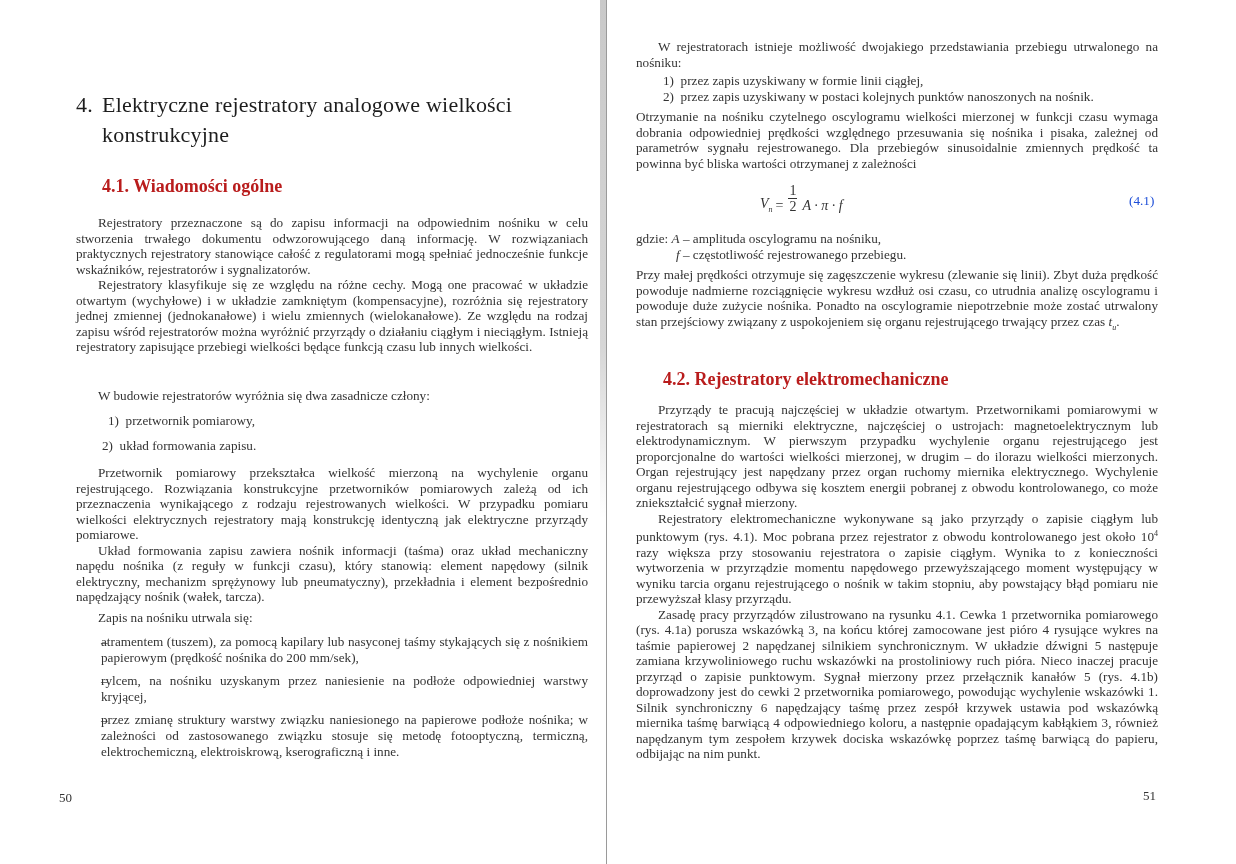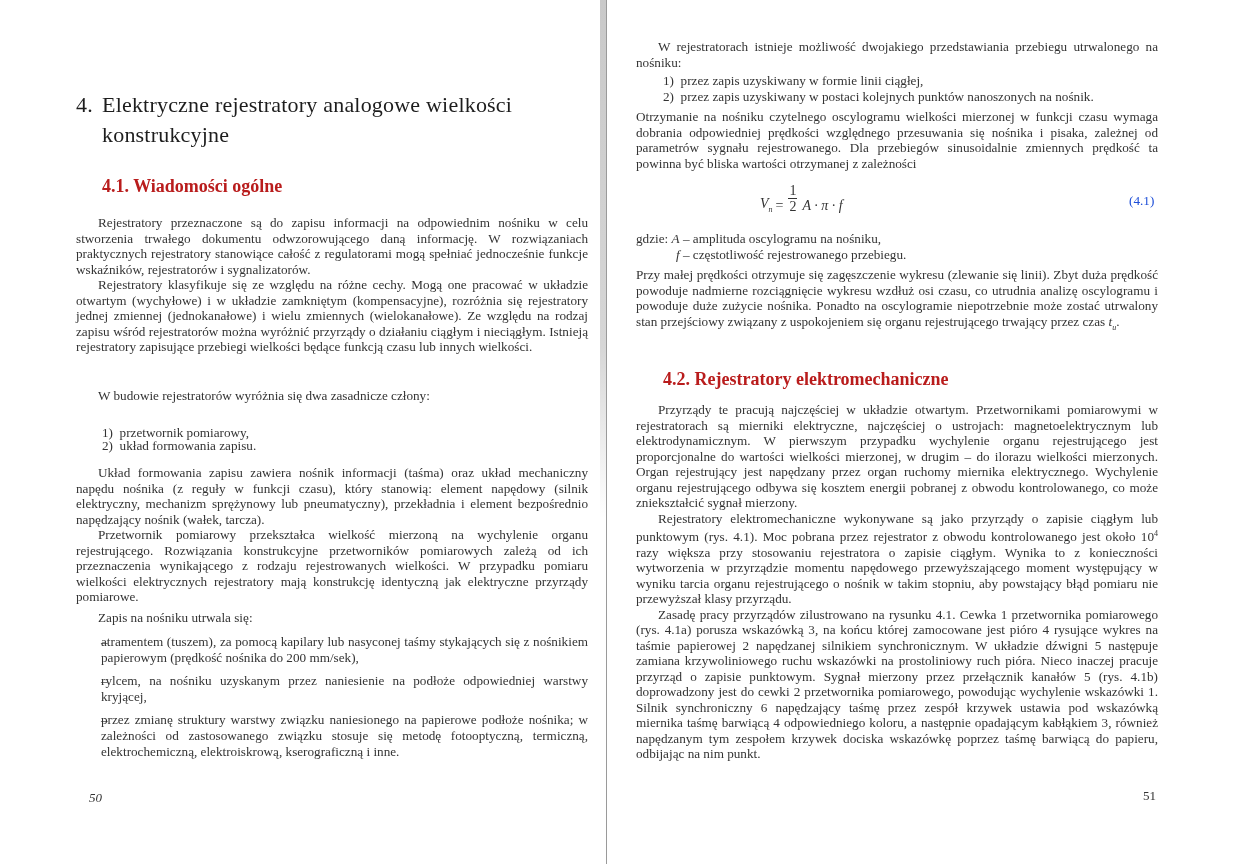--- a/index.html
+++ b/index.html
@@ -72,52 +72,52 @@
 
 <div class="para" style="left:76px; top:215px; width:512px;">
   <p>Rejestratory przeznaczone są do zapisu informacji na odpowiednim nośniku w celu stworzenia trwałego dokumentu odwzorowującego daną informację. W rozwiązaniach praktycznych rejestratory stanowiące całość z regulatorami mogą spełniać jednocześnie funkcje wskaźników, rejestratorów i sygnalizatorów.</p>
   <p>Rejestratory klasyfikuje się ze względu na różne cechy. Mogą one pracować w układzie otwartym (wychyłowe) i w układzie zamkniętym (kompensacyjne), rozróżnia się rejestratory jednej zmiennej (jednokanałowe) i wielu zmiennych (wielokanałowe). Ze względu na rodzaj zapisu wśród rejestratorów można wyróżnić przyrządy o działaniu ciągłym i nieciągłym. Istnieją rejestratory zapisujące przebiegi wielkości będące funkcją czasu lub innych wielkości.</p>
 </div>
 
 <div class="para" style="left:76px; top:388px; width:512px;">
   <p>W budowie rejestratorów wyróżnia się dwa zasadnicze człony:</p>
 </div>
 
-<div class="list-item" style="left:102px; top:413px;margin-top:12px;">
+<div class="list-item" style="left:108px; top:413px;">
   <span>1)</span>&nbsp;
   <span>przetwornik pomiarowy,</span>
 </div>
 <div class="list-item" style="left:102px; top:438px;text-align:right;">
   <span>2)</span>&nbsp;
   <span>układ formowania zapisu.</span>
 </div>
 
 <div class="para" style="left:76px; top:465px; width:512px;">
+  <p>Przetwornik pomiarowy przekształca wielkość mierzoną na wychylenie organu rejestrującego. Rozwiązania konstrukcyjne przetworników pomiarowych zależą od ich przeznaczenia wynikającego z rodzaju rejestrowanych wielkości. W przypadku pomiaru wielkości elektrycznych rejestratory mają konstrukcję identyczną jak elektryczne przyrządy pomiarowe.</p>
   <p>Układ formowania zapisu zawiera nośnik informacji (taśma) oraz układ mechaniczny napędu nośnika (z reguły w funkcji czasu), który stanowią: element napędowy (silnik elektryczny, mechanizm sprężynowy lub pneumatyczny), przekładnia i element bezpośrednio napędzający nośnik (wałek, tarcza).</p>
-  <p>Przetwornik pomiarowy przekształca wielkość mierzoną na wychylenie organu rejestrującego. Rozwiązania konstrukcyjne przetworników pomiarowych zależą od ich przeznaczenia wynikającego z rodzaju rejestrowanych wielkości. W przypadku pomiaru wielkości elektrycznych rejestratory mają konstrukcję identyczną jak elektryczne przyrządy pomiarowe.</p>
 </div>
 
 <div class="para" style="left:76px; top:610px; width:512px;">
   <p>Zapis na nośniku utrwala się:</p>
 </div>
 
 <div class="dash-item" style="left:101px; top:634px; width:487px;">
   <span class="d">–</span>
   <span class="t">atramentem (tuszem), za pomocą kapilary lub nasyconej taśmy stykających się z nośnikiem papierowym (prędkość nośnika do 200 mm/sek),</span>
 </div>
 <div class="dash-item" style="left:101px; top:673px; width:487px;">
   <span class="d">–</span>
   <span class="t">rylcem, na nośniku uzyskanym przez naniesienie na podłoże odpowiedniej warstwy kryjącej,</span>
 </div>
 <div class="dash-item" style="left:101px; top:712px; width:487px;">
   <span class="d">–</span>
   <span class="t">przez zmianę struktury warstwy związku naniesionego na papierowe podłoże nośnika; w zależności od zastosowanego związku stosuje się metodę fotooptyczną, termiczną, elektrochemiczną, elektroiskrową, kserograficzną i inne.</span>
 </div>
 
-<div class="pagenum" style="left:89px; top:790px;font-style:italic;">50</div>
+<div class="pagenum" style="left:59px; top:790px;">50</div>
 
 <div class="para" style="left:636px; top:39px; width:522px;">
   <p>W rejestratorach istnieje możliwość dwojakiego przedstawiania przebiegu utrwalonego na nośniku:</p>
 </div>
 <div class="list-item" style="left:663px; top:73px;">
   <span>1)</span>&nbsp;
   <span>przez zapis uzyskiwany w formie linii ciągłej,</span>
 </div>
 <div class="list-item" style="left:663px; top:89px;">
   <span>2)</span>&nbsp;

